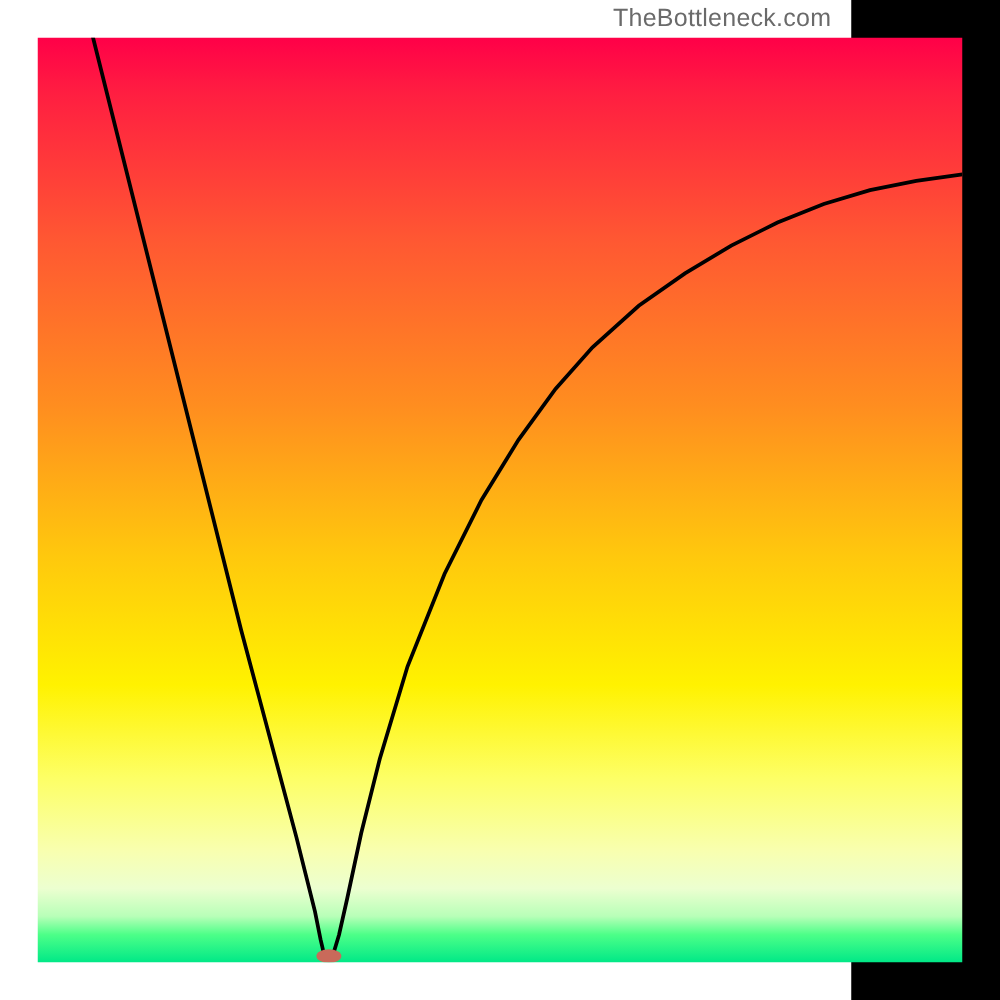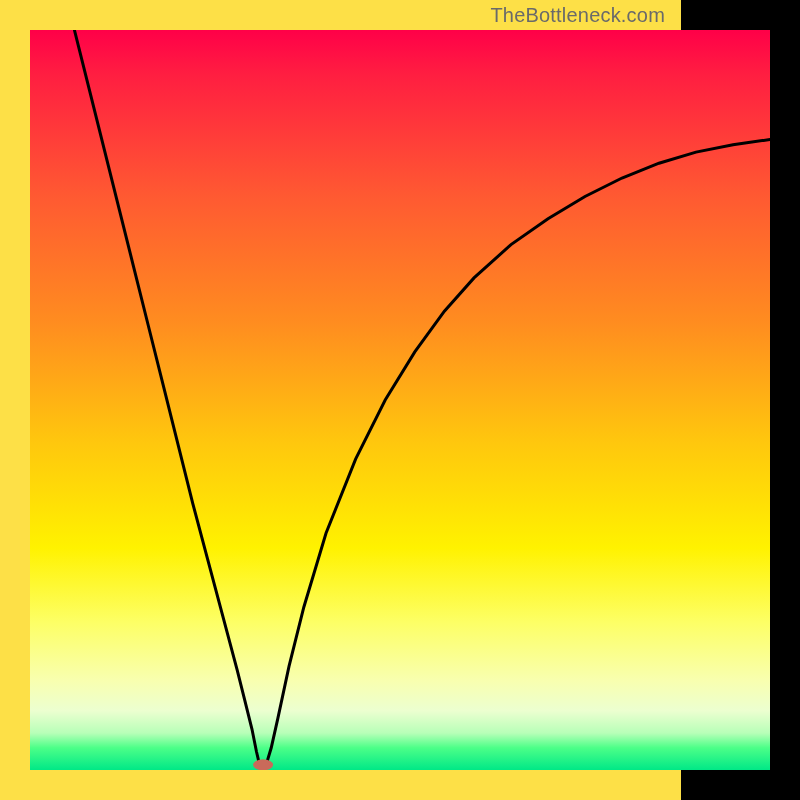--- a/index.html
+++ b/index.html
@@ -8,21 +8,21 @@
     width: 800px;
     height: 800px;
     overflow: hidden;
     background: #000;
     font-family: Arial, Helvetica, sans-serif;
   }
   .frame {
     position: relative;
     width: 681px;
     height: 800px;
-    background: #fde047;
+    background: #ffffff;
   }
   .plot-area {
     position: absolute;
     left: 30px;
     top: 30px;
     width: 740px;
     height: 740px;
     overflow: hidden;
   }
   .gradient-bg {

